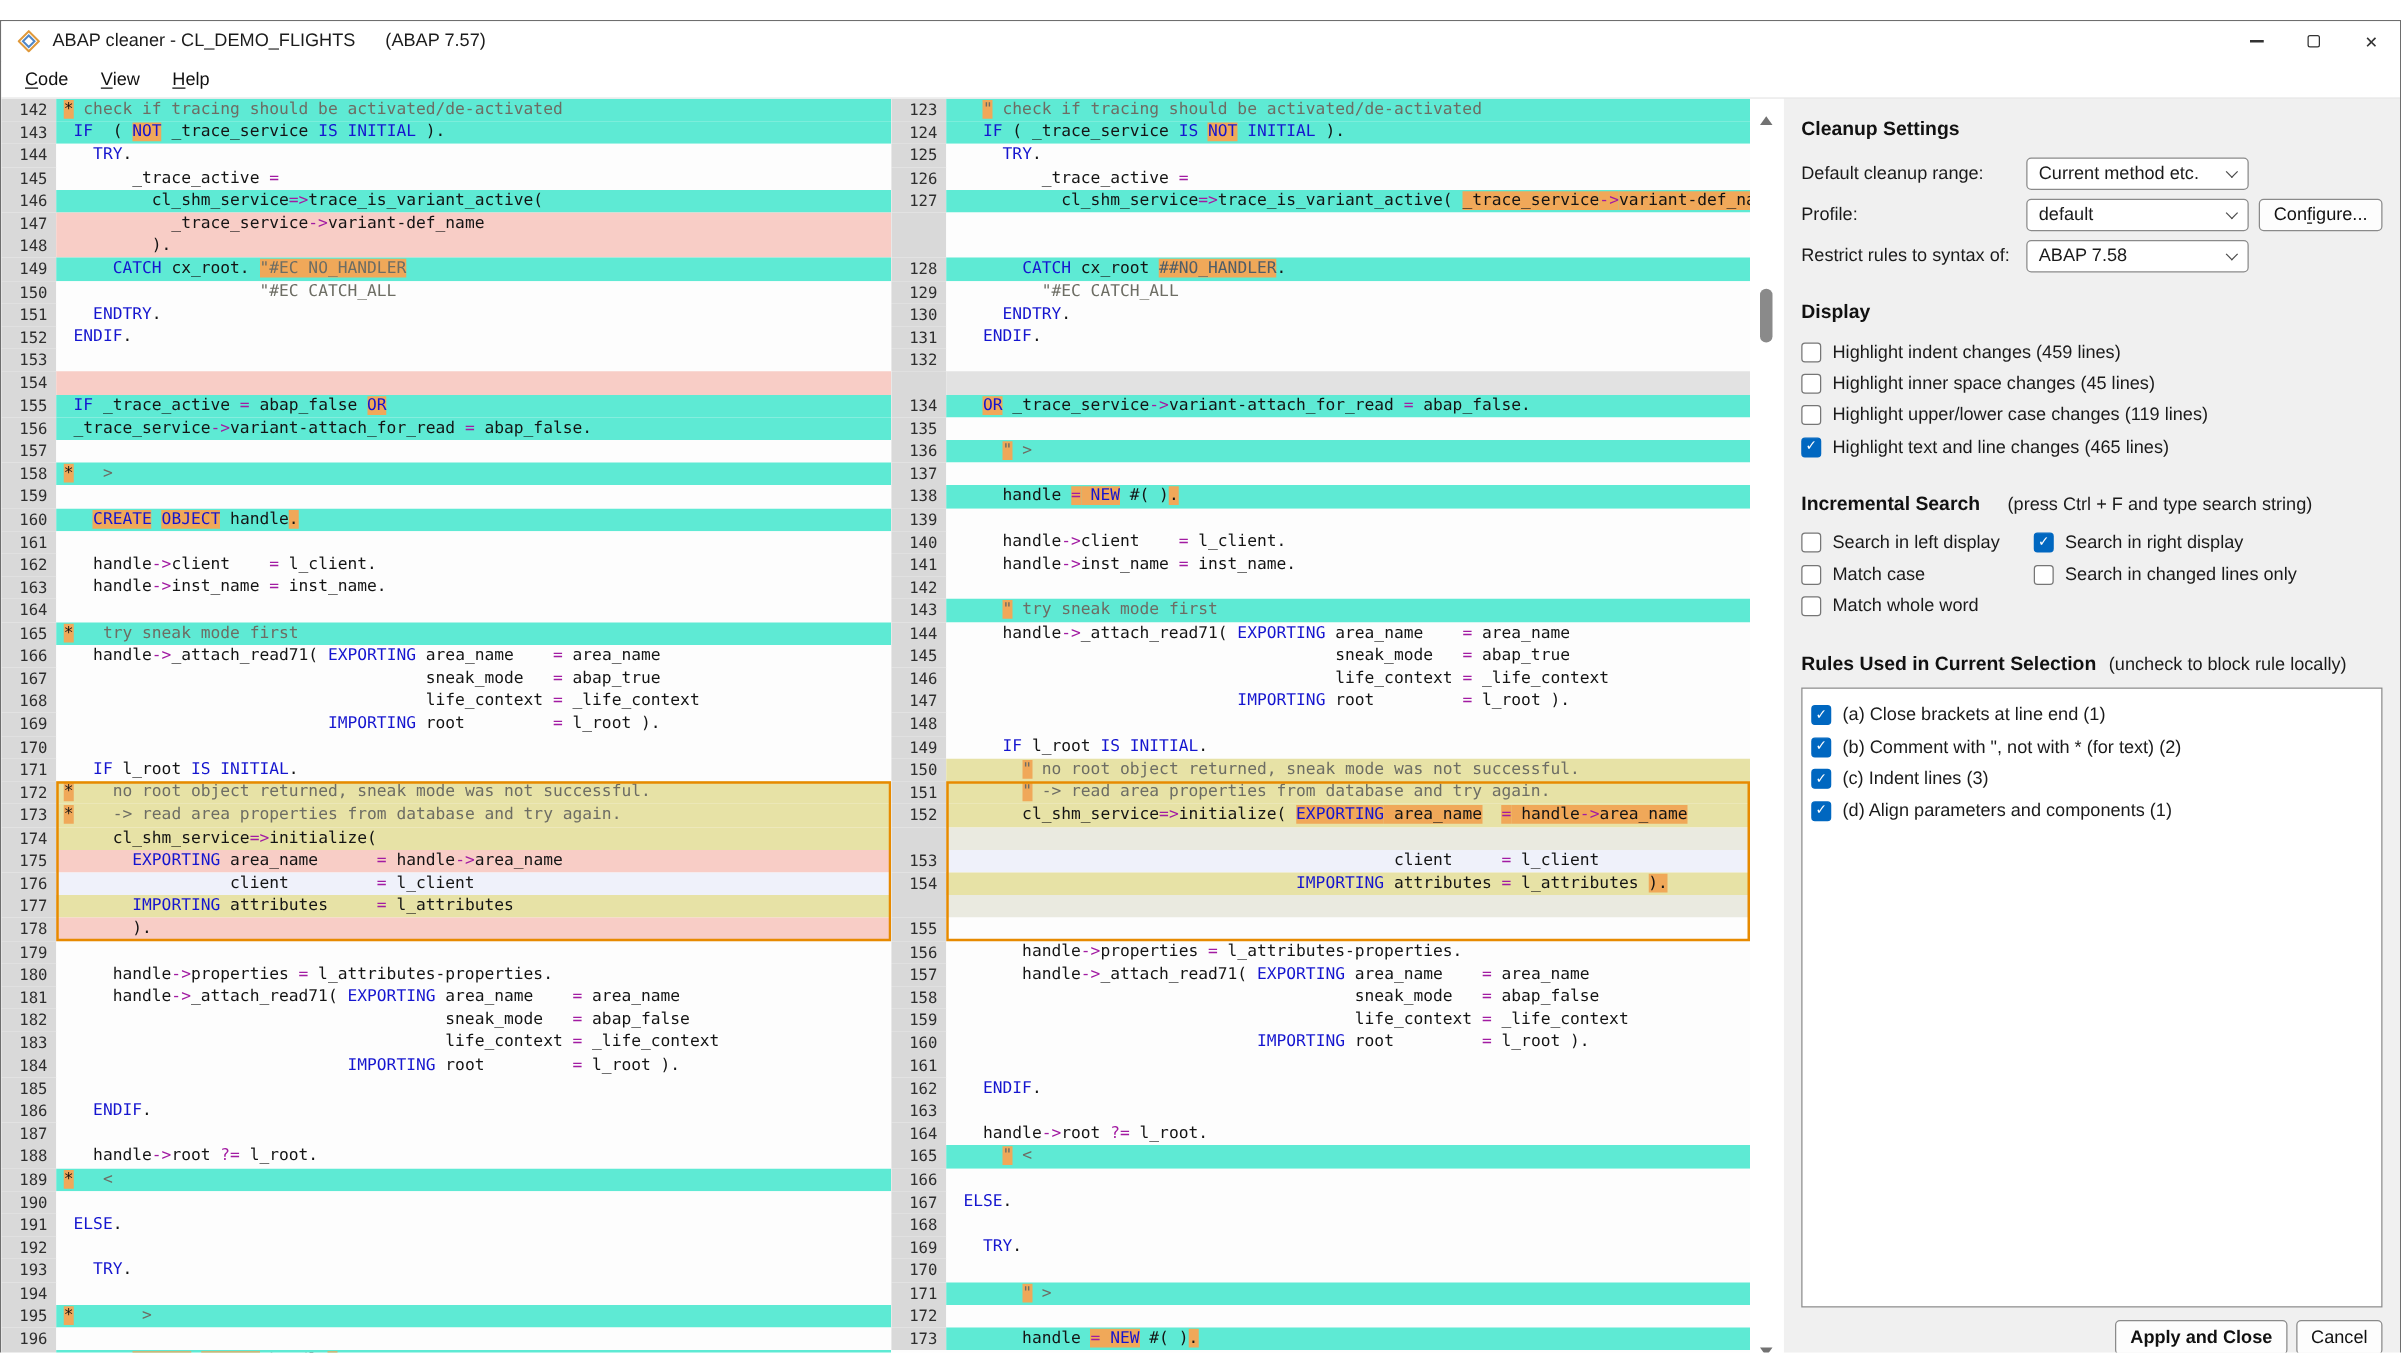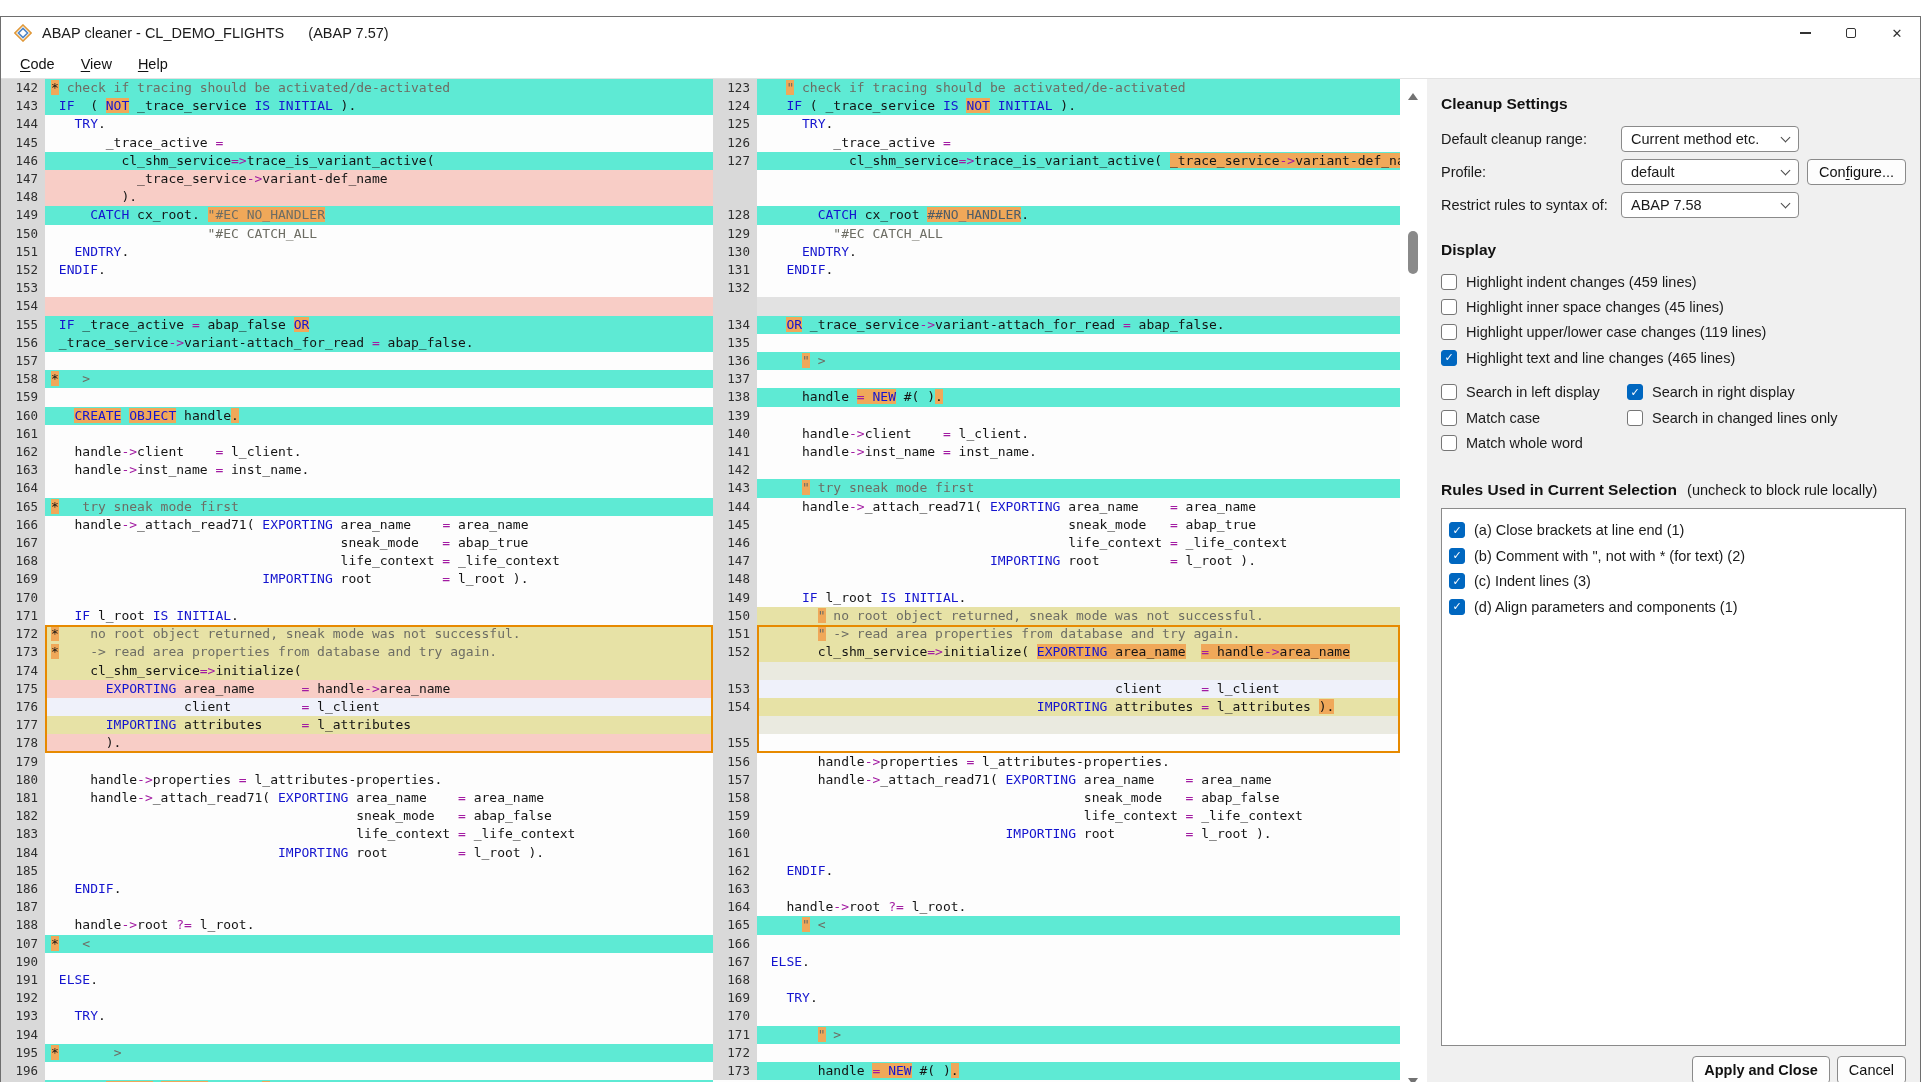--- a/index.html
+++ b/index.html
@@ -308,21 +308,21 @@
         </div>
         <div class="crow">
           <span class="ln">187</span>
           <span class="cl bg-w"></span>
         </div>
         <div class="crow">
           <span class="ln">188</span>
           <span class="cl bg-w"><span>   handle</span><span class="s-p">-&gt;</span><span>root </span><span class="s-p">?=</span><span> l_root.</span></span>
         </div>
         <div class="crow">
-          <span class="ln">107</span>
+          <span class="ln">189</span>
           <span class="cl bg-y"><span class="s-ht">*</span><span>   </span><span class="s-c">&lt;</span></span>
         </div>
         <div class="crow">
           <span class="ln">190</span>
           <span class="cl bg-w"></span>
         </div>
         <div class="crow">
           <span class="ln">191</span>
           <span class="cl bg-w"><span> </span><span class="s-k">ELSE</span><span>.</span></span>
         </div>
@@ -627,20 +627,24 @@
           <label class="cb">
             <span class="box"></span>
             <span>Highlight upper/lower case changes (119 lines)</span>
           </label>
           <label class="cb">
             <span class="box on">✓</span>
             <span>Highlight text and line changes (465 lines)</span>
           </label>
         </div>
 
+      <div class="h-search">
+        <span class="sec-h">Incremental Search</span>
+        <span class="sec-note">(press Ctrl + F and type search string)</span>
+      </div>
       <div class="search-grid">
           <label class="cb">
             <span class="box"></span>
             <span>Search in left display</span>
           </label>
           <label class="cb">
             <span class="box on">✓</span>
             <span>Search in right display</span>
           </label>
           <label class="cb">

